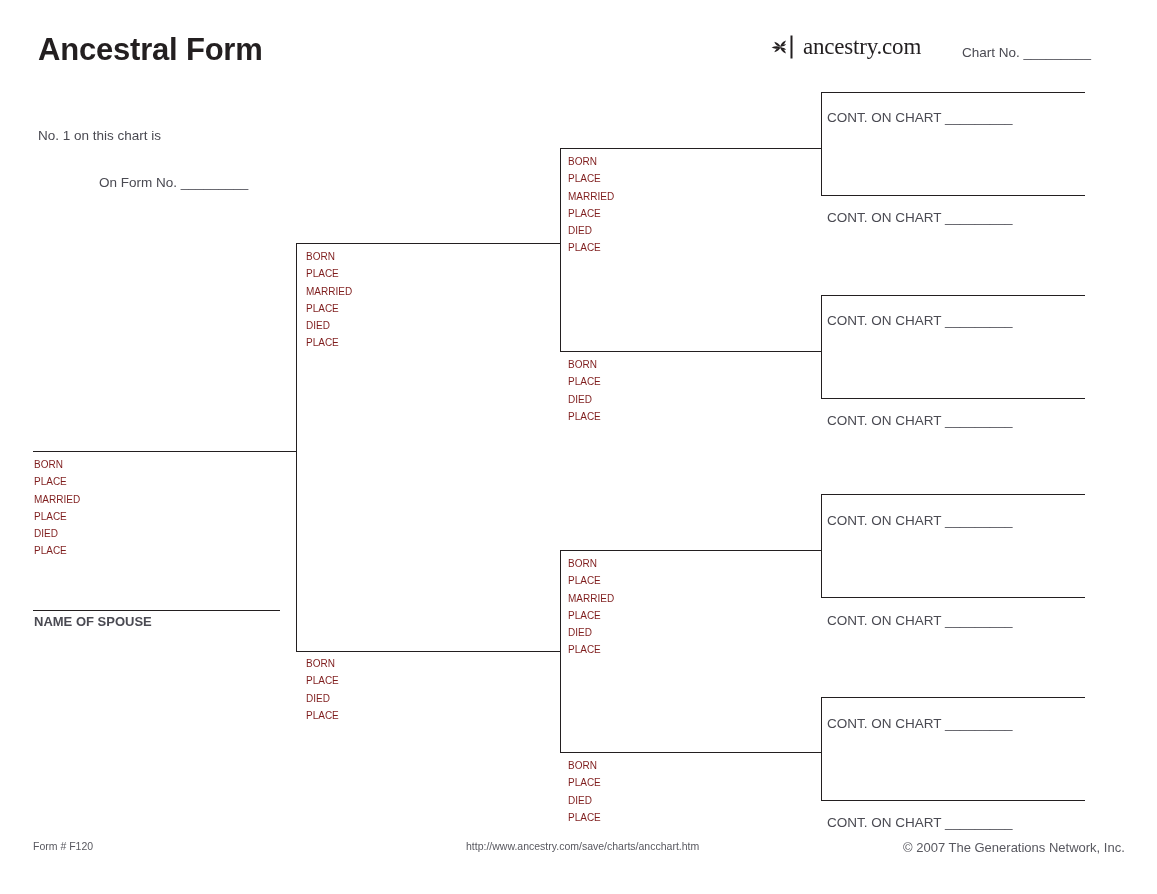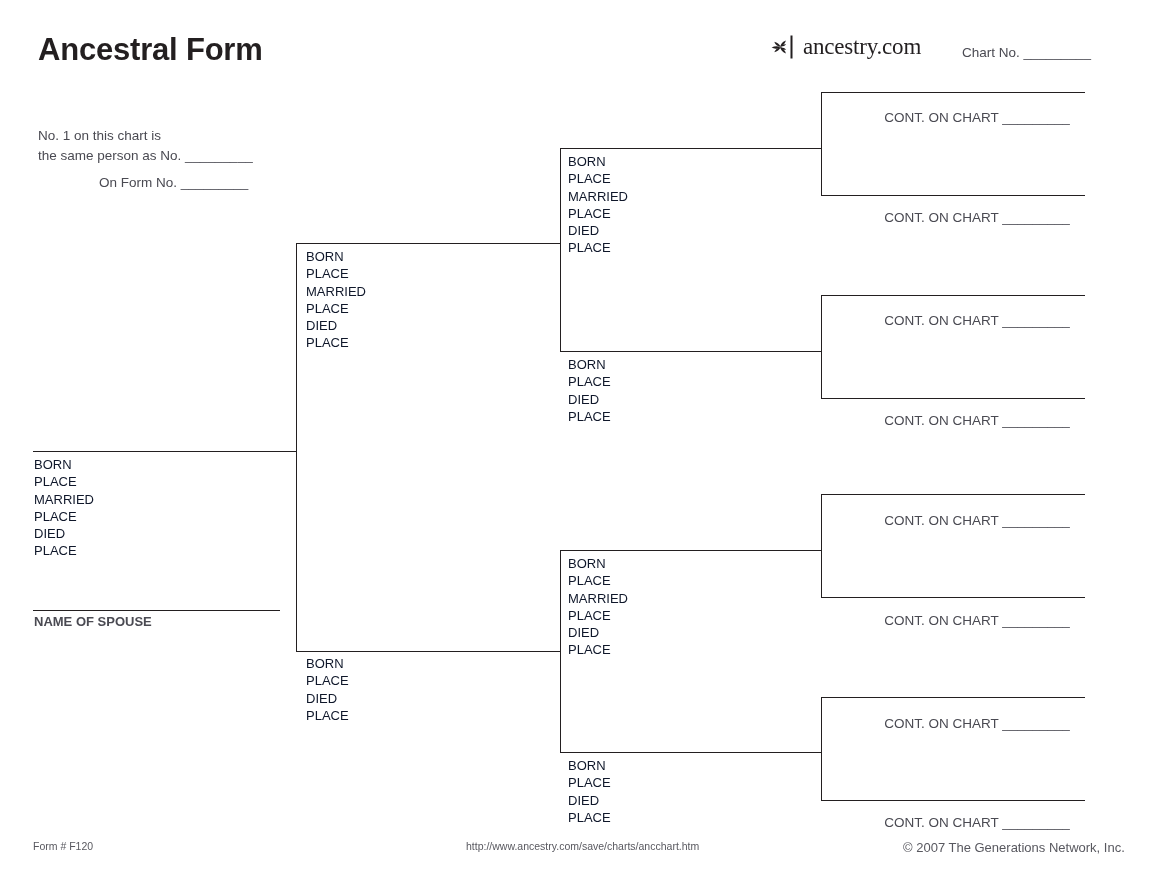--- a/index.html
+++ b/index.html
@@ -88,42 +88,42 @@
   }
   .vrule {
     position: absolute;
     width: 0;
     border-left: 1.1px solid #231f20;
   }
 
   
   .fields {
     position: absolute;
+    font-size: 10px;
+    color: #7f1d1d;
+    line-height: 17.3px;
+    white-space: nowrap;
+  }
+  .fields div { white-space: nowrap; }
+
+  .spouse-label {
+    position: absolute;
     font-size: 13px;
-    color: #0f172a;
-    line-height: 17.3px;
-    white-space: nowrap;
-  }
-  .fields div { white-space: nowrap; }
-
-  .spouse-label {
-    position: absolute;
-    font-size: 13px;
     color: #4a4a52;
     white-space: nowrap;
     font-weight: bold;
   }
 
   
   .cont {
     position: absolute;
     font-size: 13.5px;
     color: #4a4a52;
     white-space: nowrap;
-    text-align: center;
+    text-align: left;
   }
 
   
   .footer-left {
     position: absolute;
     left: 33px;
     top: 840px;
     font-size: 10.5px;
     color: #58585f;
     white-space: nowrap;
@@ -165,21 +165,20 @@
       </g>
       <rect x="24.5" y="1.5" width="2" height="23" fill="#231f20"></rect>
     </svg>
     <span class="brand-text">ancestry.com</span>
   </div>
 
   <div class="chart-no-top">Chart No. _________</div>
 
   <div class="note-block">
     <div>No. 1 on this chart is</div>
-    <div>the same person as No. _________</div>
   </div>
   <div class="note-line-3">On Form No. _________</div>
 
   <div class="hrule" style="left:33px; top:451px; width:263px;"></div>
   <div class="fields" style="left:34px; top:456px;">
     <div>BORN</div>
     <div>PLACE</div>
     <div>MARRIED</div>
     <div>PLACE</div>
     <div>DIED</div>

